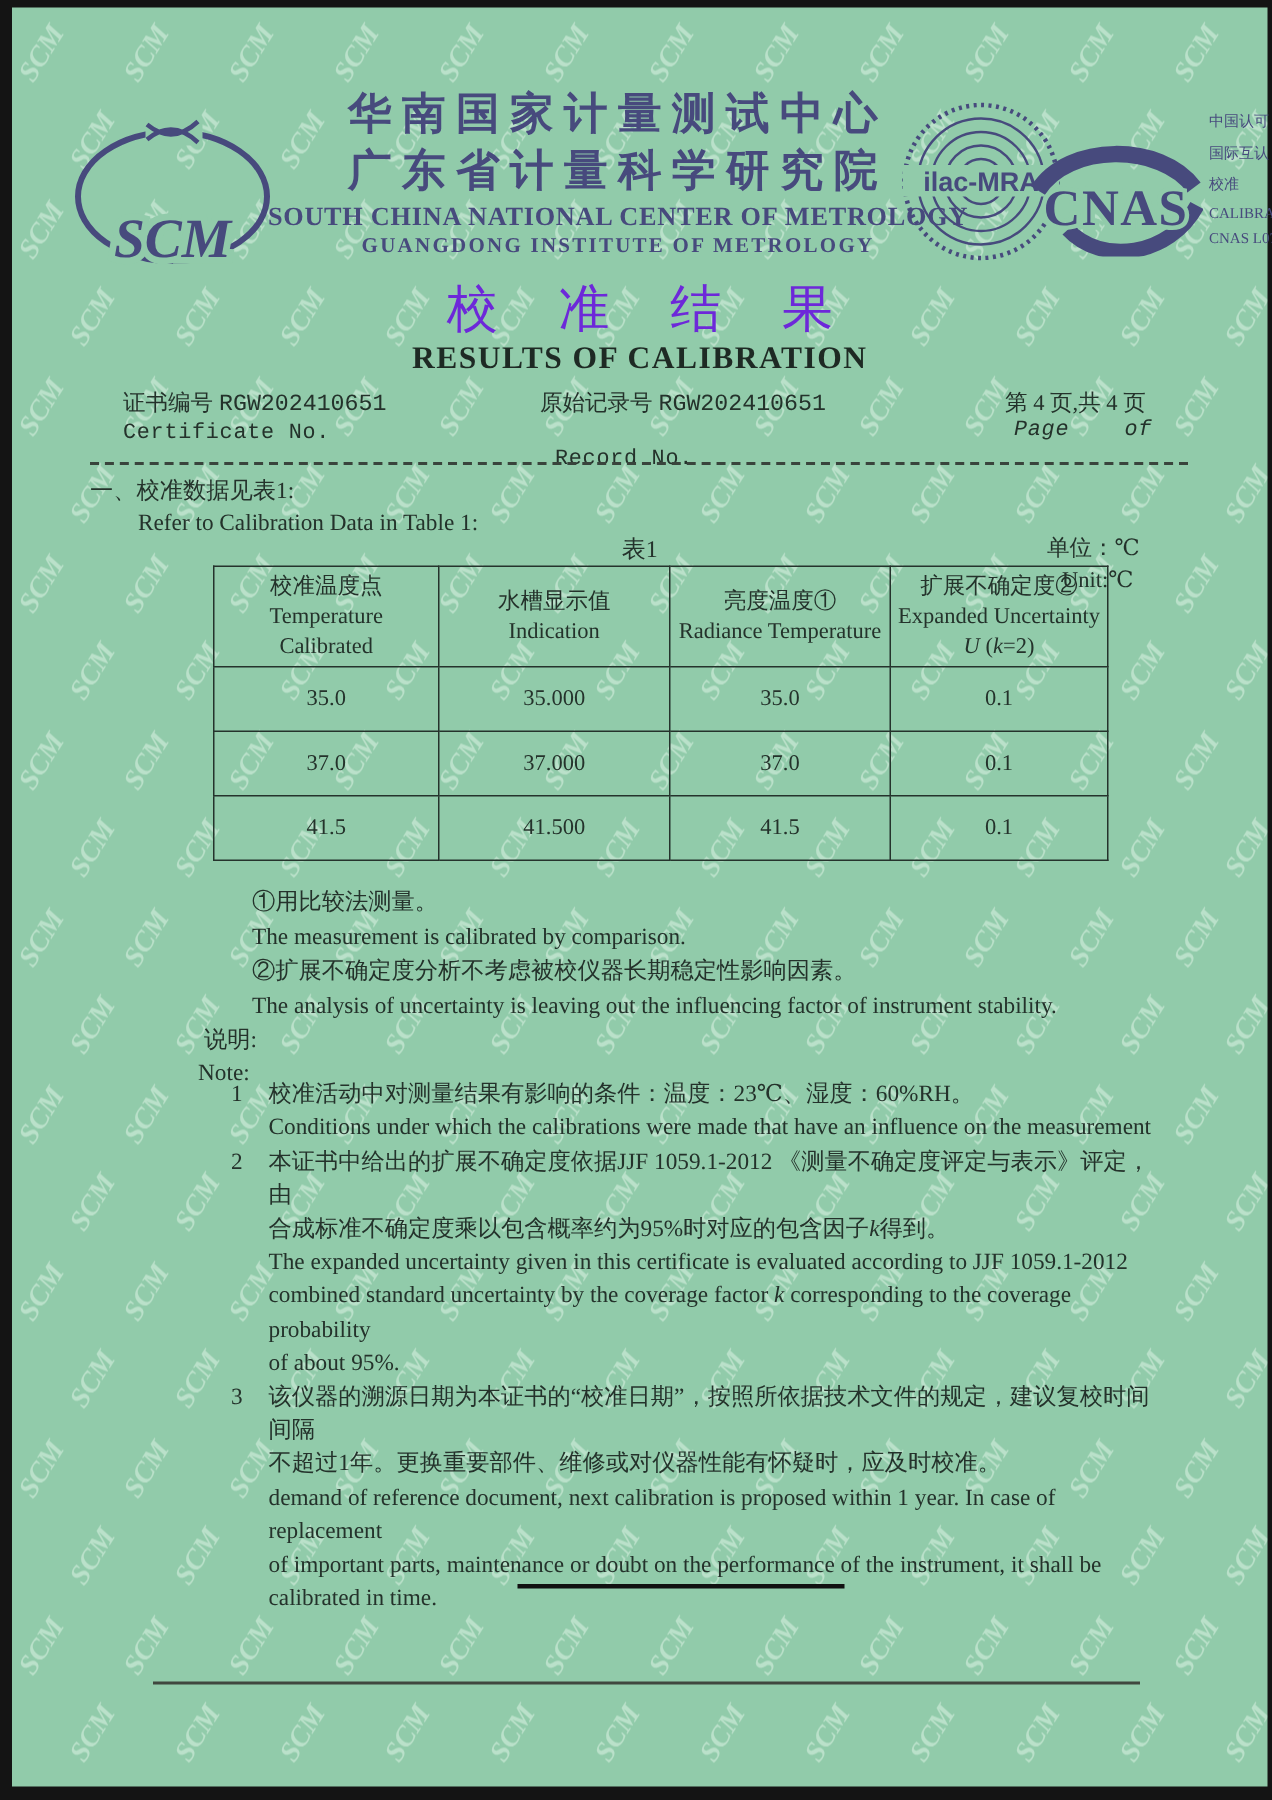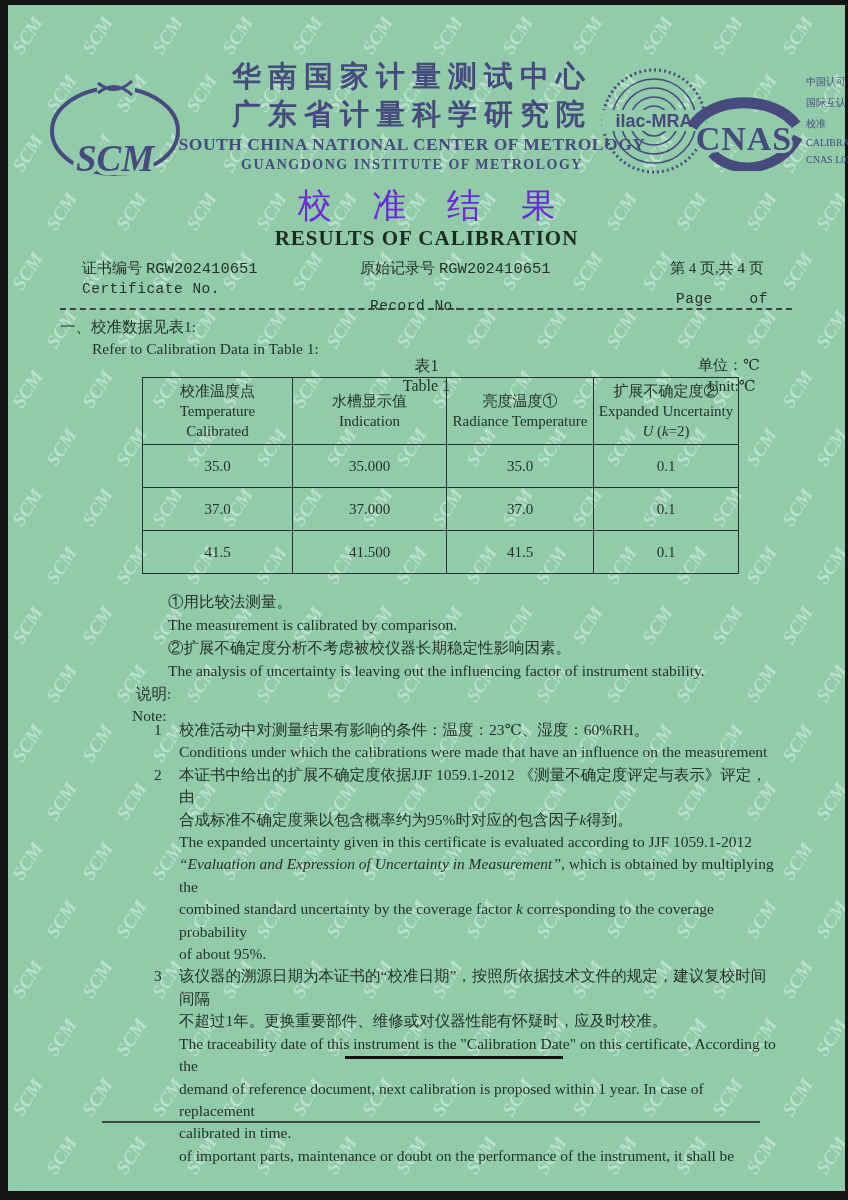--- a/index.html
+++ b/index.html
@@ -121,30 +121,29 @@
            <span class="mono cert-no">RGW202410651</span></div>
       <div class="mono cert-en" style="margin-top:3px;">Certificate No.</div>
     </div>
     <div class="abs" style="left:352px;top:254px;">
       <div><span class="cn cert-label">原始记录号</span>
            <span class="mono cert-no">RGW202410651</span></div>
       <div class="mono cert-en" style="margin-top:20px;margin-left:10px;">Record No.</div>
     </div>
     <div class="abs" style="left:662px;top:254px;">
       <div class="cn cert-label">第 4 页,共 4 页</div>
-      <div class="mono cert-en pre" style="margin-top:13px;margin-left:6px;">Page    of</div>
+      <div class="mono cert-en pre" style="margin-top:1px;margin-left:6px;font-style:italic;">Page    of</div>
     </div>
 
     <div class="abs dashline" style="left:52px;top:303px;width:732px;"></div>
 
     <div class="abs cn body-cn" style="left:52px;top:312px;">一、校准数据见表1:</div>
     <div class="abs body-en" style="left:84px;top:335px;">Refer to Calibration Data in Table 1:</div>
 
     <div class="abs center" style="left:0;top:351px;width:837px;font-size:16px;">表1</div>
-    <div class="abs center" style="left:0;top:372px;width:837px;font-size:16px;">Table 1</div>
     <div class="abs cn" style="left:690px;top:351px;font-size:15px;">单位：℃</div>
     <div class="abs" style="left:700px;top:372px;font-size:15px;">Unit:℃</div>
 
     <table class="cal abs" style="left:134px;top:372px;width:596px;">
       <colgroup>
           <col style="width:150px">
           <col style="width:154px">
           <col style="width:147px">
           <col style="width:145px">
         </colgroup>
@@ -205,33 +204,31 @@
         <span class="num">1</span>
         <div class="cn">校准活动中对测量结果有影响的条件：温度：23℃、湿度：60%RH。</div>
         <div>Conditions under which the calibrations were made that have an influence on the measurement</div>
       </div>
 
       <div class="note-item">
         <span class="num">2</span>
         <div class="cn">本证书中给出的扩展不确定度依据JJF 1059.1-2012 《测量不确定度评定与表示》评定，由</div>
         <div class="cn"><span>合成标准不确定度乘以包含概率约为95%时对应的包含因子</span><span class="it">k</span><span>得到。</span></div>
         <div>The expanded uncertainty given in this certificate is evaluated according to JJF 1059.1-2012</div>
-        <div><span class="it">“Evaluation and Expression of Uncertainty in Measurement”</span><span>, which is obtained by multiplying the</span></div>
         <div><span>combined standard uncertainty by the coverage factor </span><span class="it">k</span><span> corresponding to the coverage probability</span></div>
         <div>of about 95%.</div>
       </div>
 
       <div class="note-item">
         <span class="num">3</span>
         <div class="cn">该仪器的溯源日期为本证书的“校准日期”，按照所依据技术文件的规定，建议复校时间间隔</div>
         <div class="cn">不超过1年。更换重要部件、维修或对仪器性能有怀疑时，应及时校准。</div>
-        <div>The traceability date of this instrument is the "Calibration Date" on this certificate, According to the</div>
         <div>demand of reference document, next calibration is proposed within 1 year. In case  of replacement</div>
+        <div>of important parts, maintenance or doubt on the performance of the instrument, it shall be</div>
         <div>calibrated in time.</div>
-        <div>of important parts, maintenance or doubt on the performance of the instrument, it shall be</div>
       </div>
 
     </div>
 
     <div class="abs endline" style="left:337px;top:1051px;width:218px;"></div>
     <div class="abs botline" style="left:94px;top:1116px;width:658px;"></div>
 
   </div>
 </div>
 

